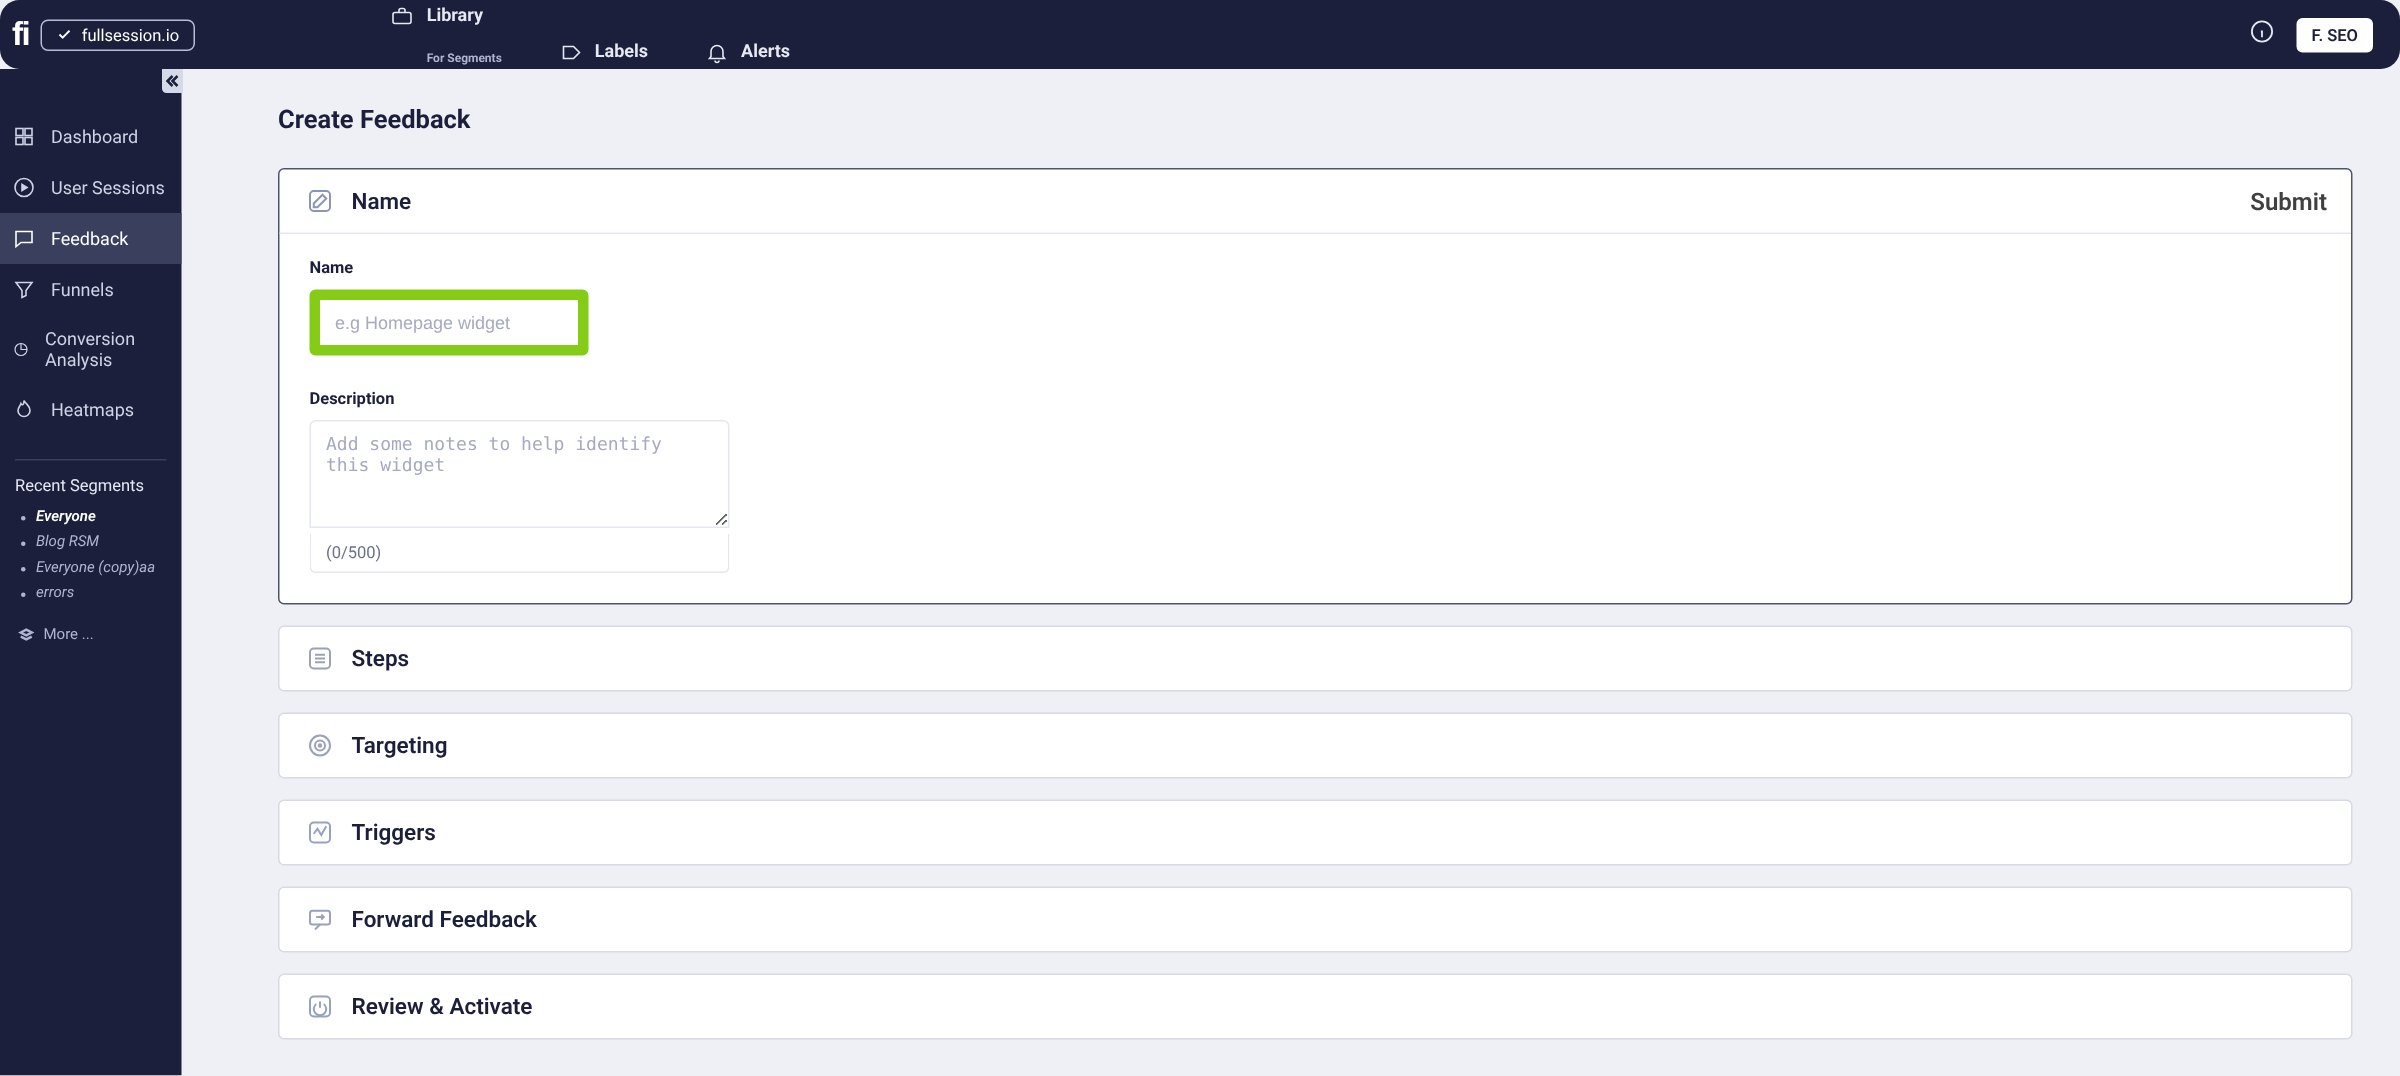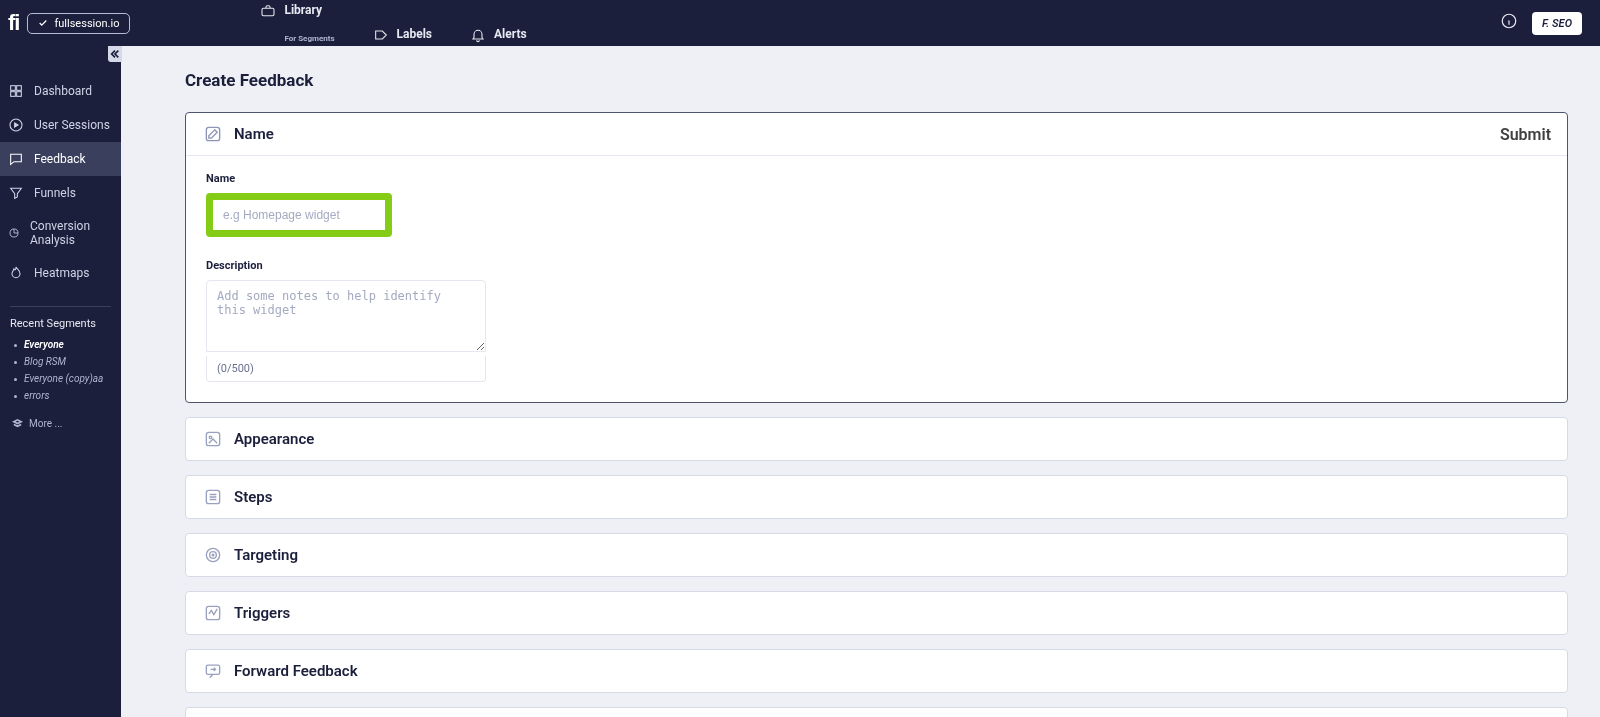--- a/index.html
+++ b/index.html
@@ -13,20 +13,21 @@
   }
 
   
   .topbar {
     height: 46px;
     background: #1b1f3b;
     display: flex;
     align-items: center;
     padding: 0 18px 0 8px;
     color: #fff;
+    border-radius: 13px;
   }
   .logo {
     font: 700 22px/1 "Segoe UI", sans-serif;
     letter-spacing: -1px;
     color: #fff;
     padding-right: 8px;
   }
   .workspace-pill {
     border: 1px solid #b7bdd6;
     border-radius: 5px;
@@ -50,21 +51,21 @@
     gap: 8px;
     align-items: flex-start;
     font-size: 12px;
     color: #e6e8f2;
     cursor: pointer;
   }
   .topnav-item .stack { display:flex; flex-direction:column; }
   .topnav-sub { font-size: 8px; color:#aeb4d1; margin-top:17px;}
   .topnav-item svg { width:16px; height:16px; stroke:#e6e8f2; fill:none; stroke-width:1.6; }
   .topbar-spacer { flex:1; }
-  .topbar-right { display:flex; align-items:center; gap:14px;font-style:italic; }
+  .topbar-right { display:flex; align-items:center; gap:14px; }
   .info-icon svg{ width:18px; height:18px; stroke:#e6e8f2; fill:none; stroke-width:1.6; }
   .user-chip {
     background:#fff;
     color:#1b1f3b;
     font-size:11px;
     font-weight:600;
     padding:5px 10px;
     border-radius:4px;
     cursor:pointer;
   }
@@ -332,32 +333,20 @@
           <input class="text-input" type="text" placeholder="e.g Homepage widget" style="">
         </div>
         <div class="field-block">
           <div class="field-label">Description</div>
           <textarea class="textarea" placeholder="Add some notes to help identify this widget" style=""></textarea>
           <div class="counter-box">(0/500)</div>
         </div>
       </div>
     </section>
 
-    <section class="panel">
-      <div class="panel-header">
-        <span class="ph-icon">
-          <svg viewBox="0 0 24 24">
-              <rect x="4" y="4" width="16" height="16" rx="3"></rect>
-              <circle cx="9" cy="10" r="1.5"></circle>
-              <path d="M7 17l5-5 5 5"></path>
-            </svg>
-        </span>
-        <span class="ph-title">Appearance</span>
-      </div>
-    </section>
 
     <section class="panel">
       <div class="panel-header">
         <span class="ph-icon">
           <svg viewBox="0 0 24 24">
               <rect x="4" y="4" width="16" height="16" rx="3"></rect>
               <path d="M8 9h8M8 12h8M8 15h8"></path>
             </svg>
         </span>
         <span class="ph-title">Steps</span>

